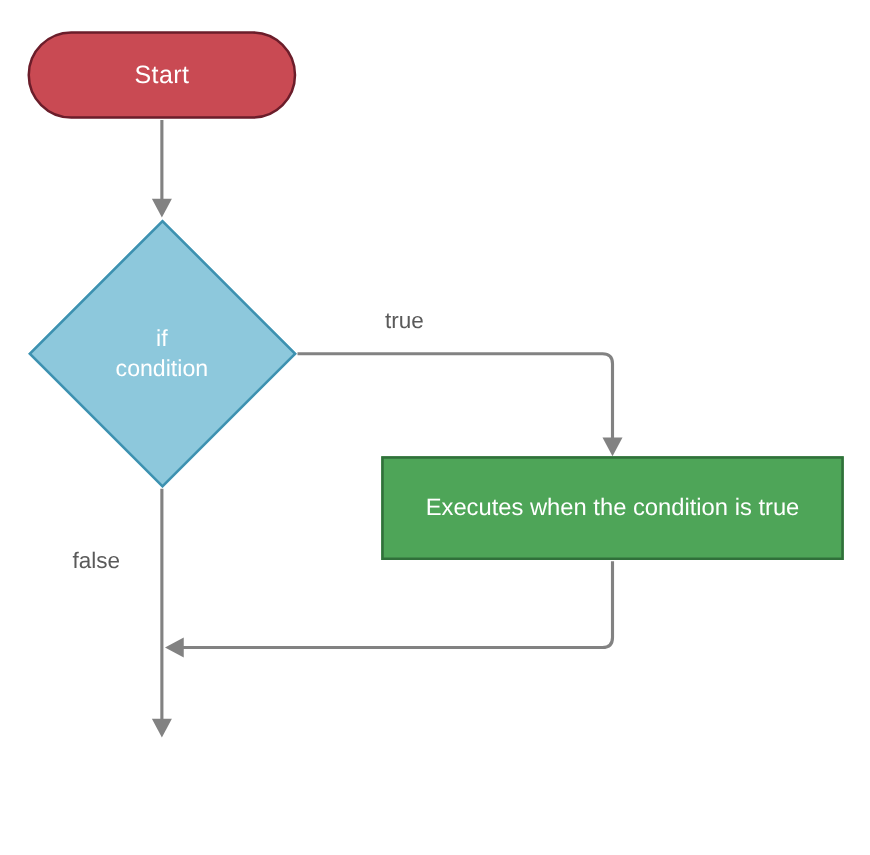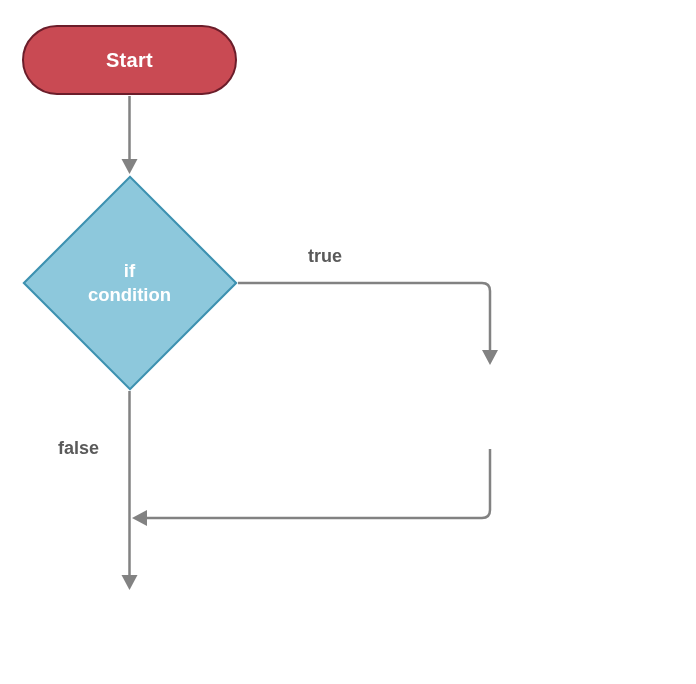--- a/index.html
+++ b/index.html
@@ -5,21 +5,20 @@
   * { margin: 0; padding: 0; box-sizing: border-box; }
   html, body { background: #ffffff; }
   body {
     font-family: "Liberation Sans", "DejaVu Sans", sans-serif;
     width: 696px; height: 684px; overflow: hidden;
   }
   .canvas {
     position: relative;
     width: 696px; height: 540px;
     background: var(--background, #ffffff);
-    font-weight: bold;
   }
   
   svg.connectors {
     position: absolute; left: 0; top: 0;
     width: 696px; height: 684px;
     pointer-events: none;
   }
   svg .edge-line { stroke: var(--connector, #828282); stroke-width: 2.5; fill: none; }
   svg .edge-head { fill: var(--connector, #828282); stroke: none; }
   
@@ -101,15 +100,18 @@
     <div class="decision-label">
       <span>if</span>
       <span>condition</span>
     </div>
   </div>
 
   <div class="edge-label" id="true-label">true</div>
 
   <div class="edge-label" id="false-label">false</div>
 
+  <div class="process">
+    <span>Executes when the condition is true</span>
+  </div>
 
 
 </div>
 
 </body></html>

